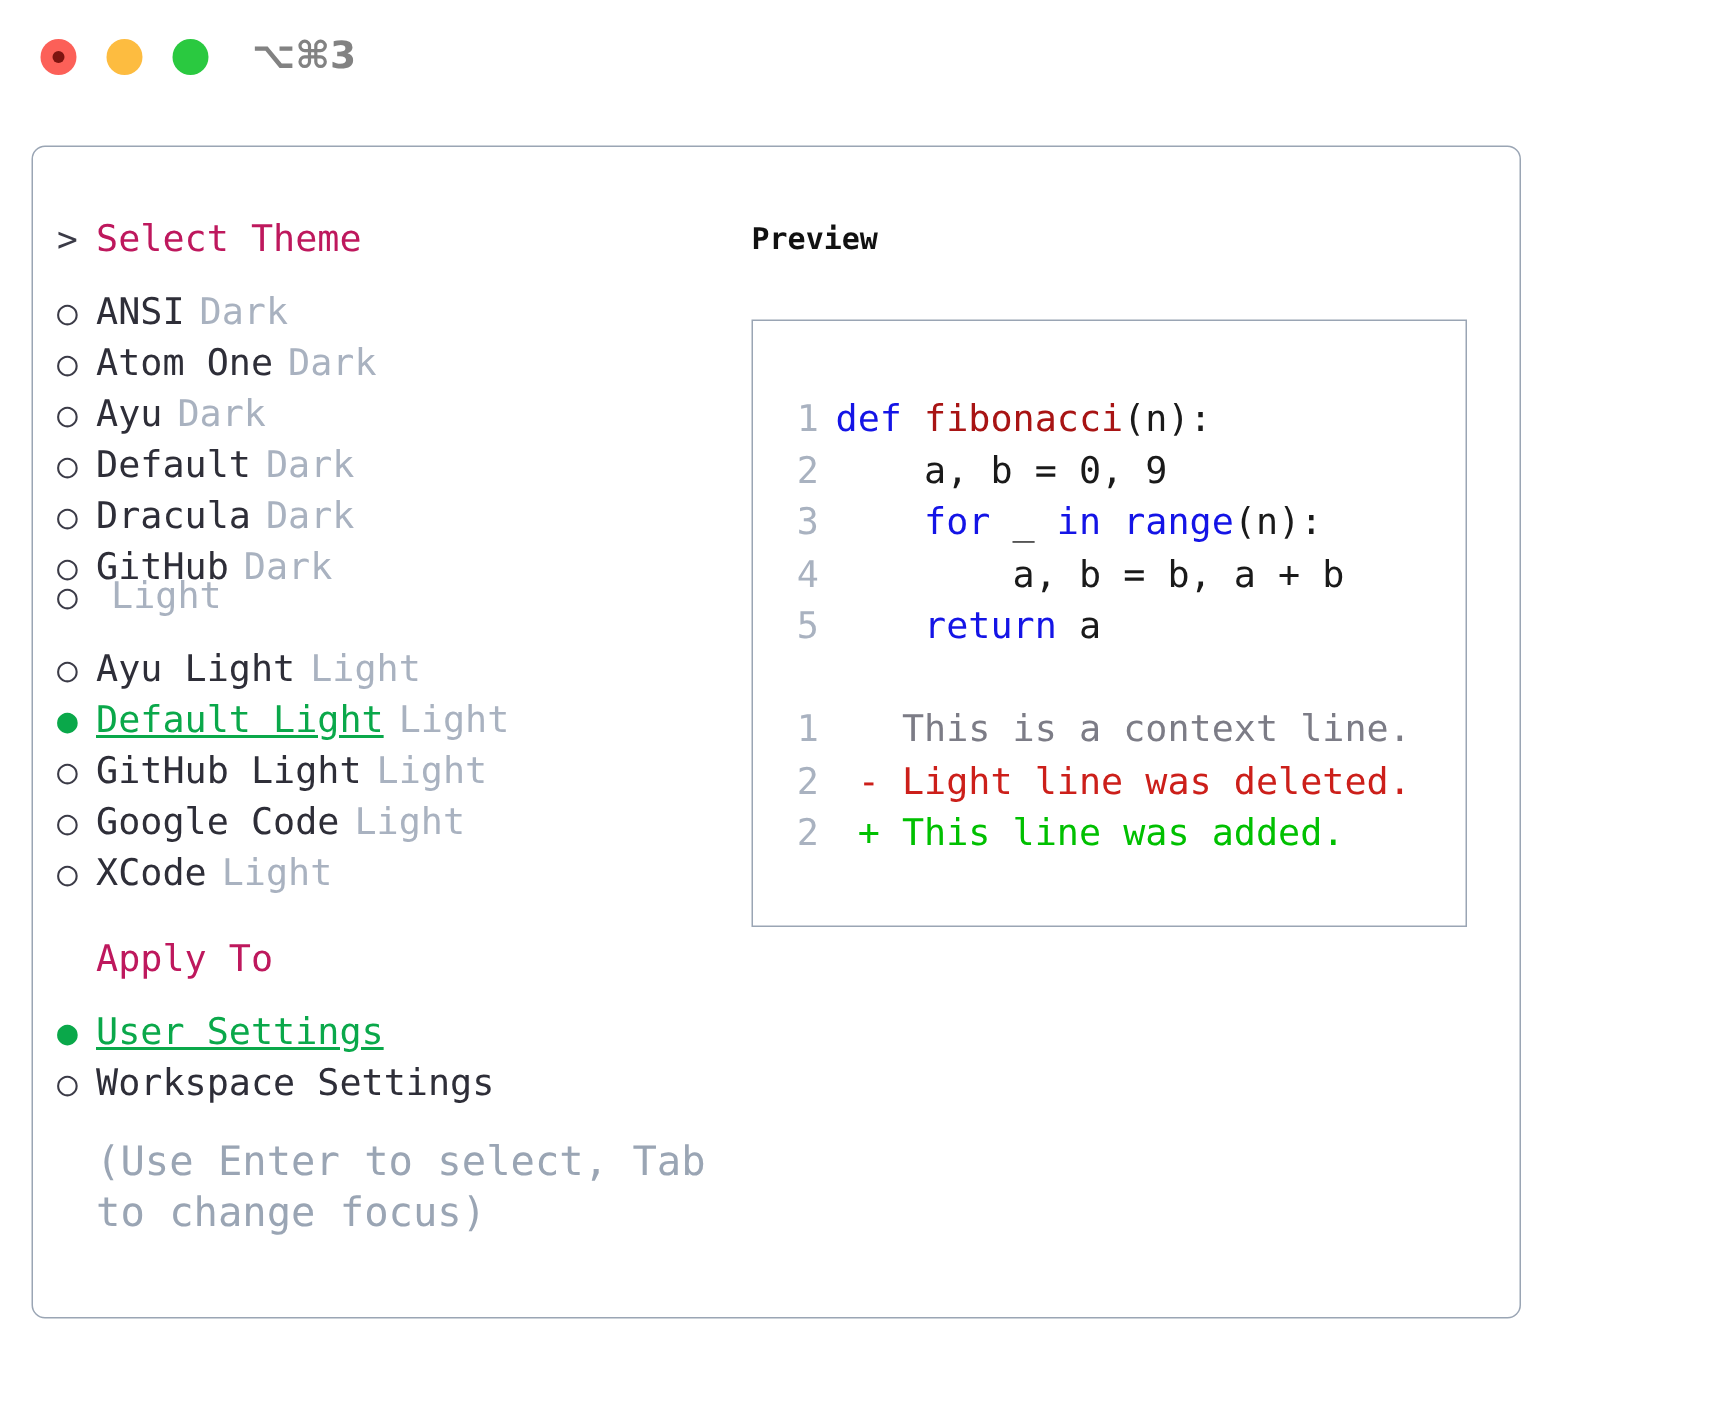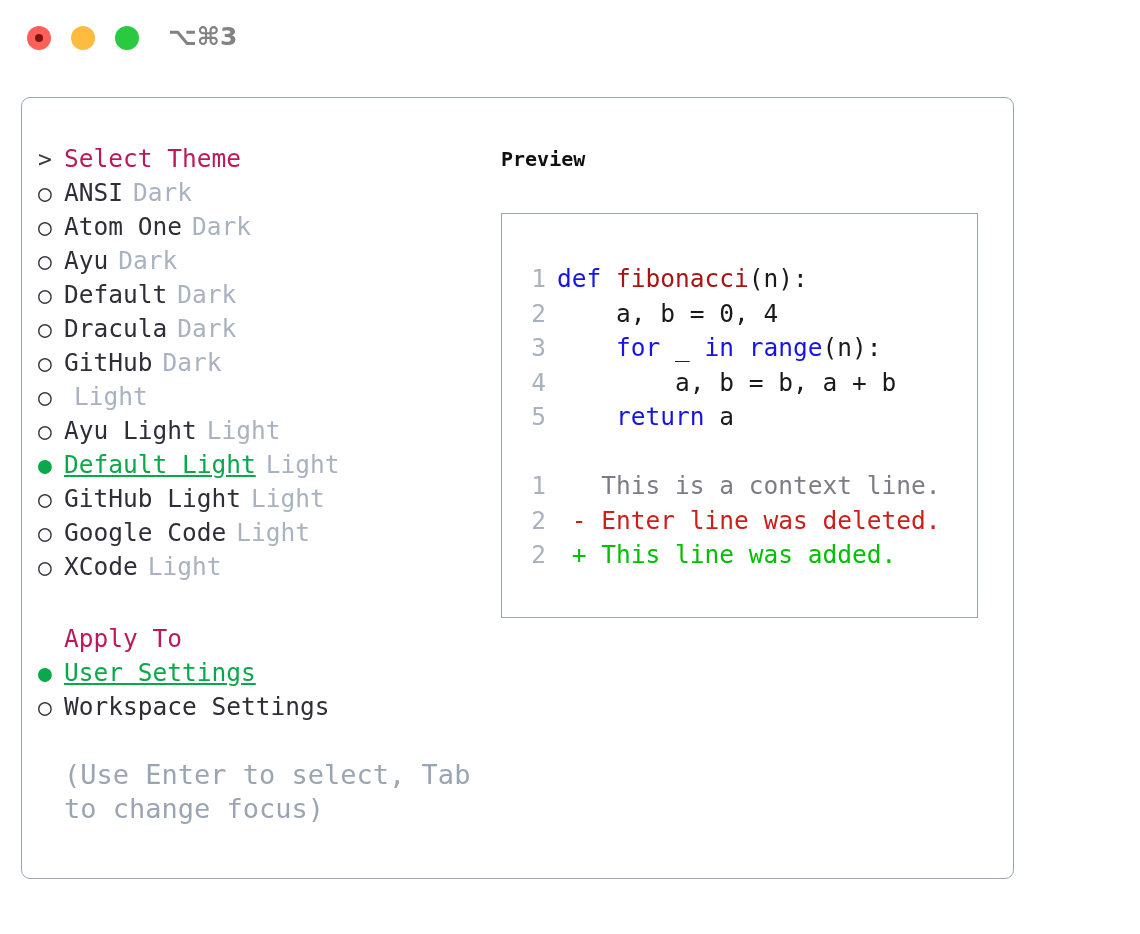--- a/index.html
+++ b/index.html
@@ -103,20 +103,21 @@
     font-size: 23px;
   }
   .marker.empty { color: transparent; }
   .marker.selected { color: #0aa84a; }
   .row-title {
     font-weight: normal;
     color: #be185d;
   }
   .row-label {
     color: #2e2e38;
+    margin-top: 15px;
   }
   .row.is-selected .row-label { color: #0aa84a; text-decoration: underline; }
   .row-variant {
     color: #a9b2c0;
     margin-left: 10px;
   }
   .section-gap { height: 38px; }
 
   .hint {
     position: absolute;
@@ -221,28 +222,28 @@
         </div>
     </div>
 
     <div class="hint">(Use Enter to select, Tab to change focus)</div>
 
     <div class="right-col">
       <div class="preview-title">Preview</div>
       <div class="preview-box">
         <div id="code-lines">
             <div class="code-line"><span class="lineno">1</span><span class="code-text"><span class="tok-kw">def</span><span class="tok-plain"> </span><span class="tok-fn">fibonacci</span><span class="tok-plain">(n):</span></span></div>
-            <div class="code-line"><span class="lineno">2</span><span class="code-text"><span class="tok-plain">    a, b = 0, 4</span></span></div>
+            <div class="code-line"><span class="lineno">2</span><span class="code-text"><span class="tok-plain">    a, b = 0, 9</span></span></div>
             <div class="code-line"><span class="lineno">3</span><span class="code-text"><span class="tok-plain">    </span><span class="tok-kw">for</span><span class="tok-plain"> _ </span><span class="tok-kw">in</span><span class="tok-plain"> </span><span class="tok-kw">range</span><span class="tok-plain">(n):</span></span></div>
             <div class="code-line"><span class="lineno">4</span><span class="code-text"><span class="tok-plain">        a, b = b, a + b</span></span></div>
             <div class="code-line"><span class="lineno">5</span><span class="code-text"><span class="tok-plain">    </span><span class="tok-kw">return</span><span class="tok-plain"> a</span></span></div>
           </div>
         <div class="diff-gap"></div>
         <div id="diff-lines">
             <div class="code-line"><span class="lineno">1</span><span class="diff-context">   This is a context line.</span></div>
-            <div class="code-line"><span class="lineno">2</span><span class="diff-del"> - Enter line was deleted.</span></div>
+            <div class="code-line"><span class="lineno">2</span><span class="diff-del"> - Light line was deleted.</span></div>
             <div class="code-line"><span class="lineno">2</span><span class="diff-add"> + This line was added.</span></div>
           </div>
       </div>
     </div>
 
   </div>
 </div>
 
 </body></html>

